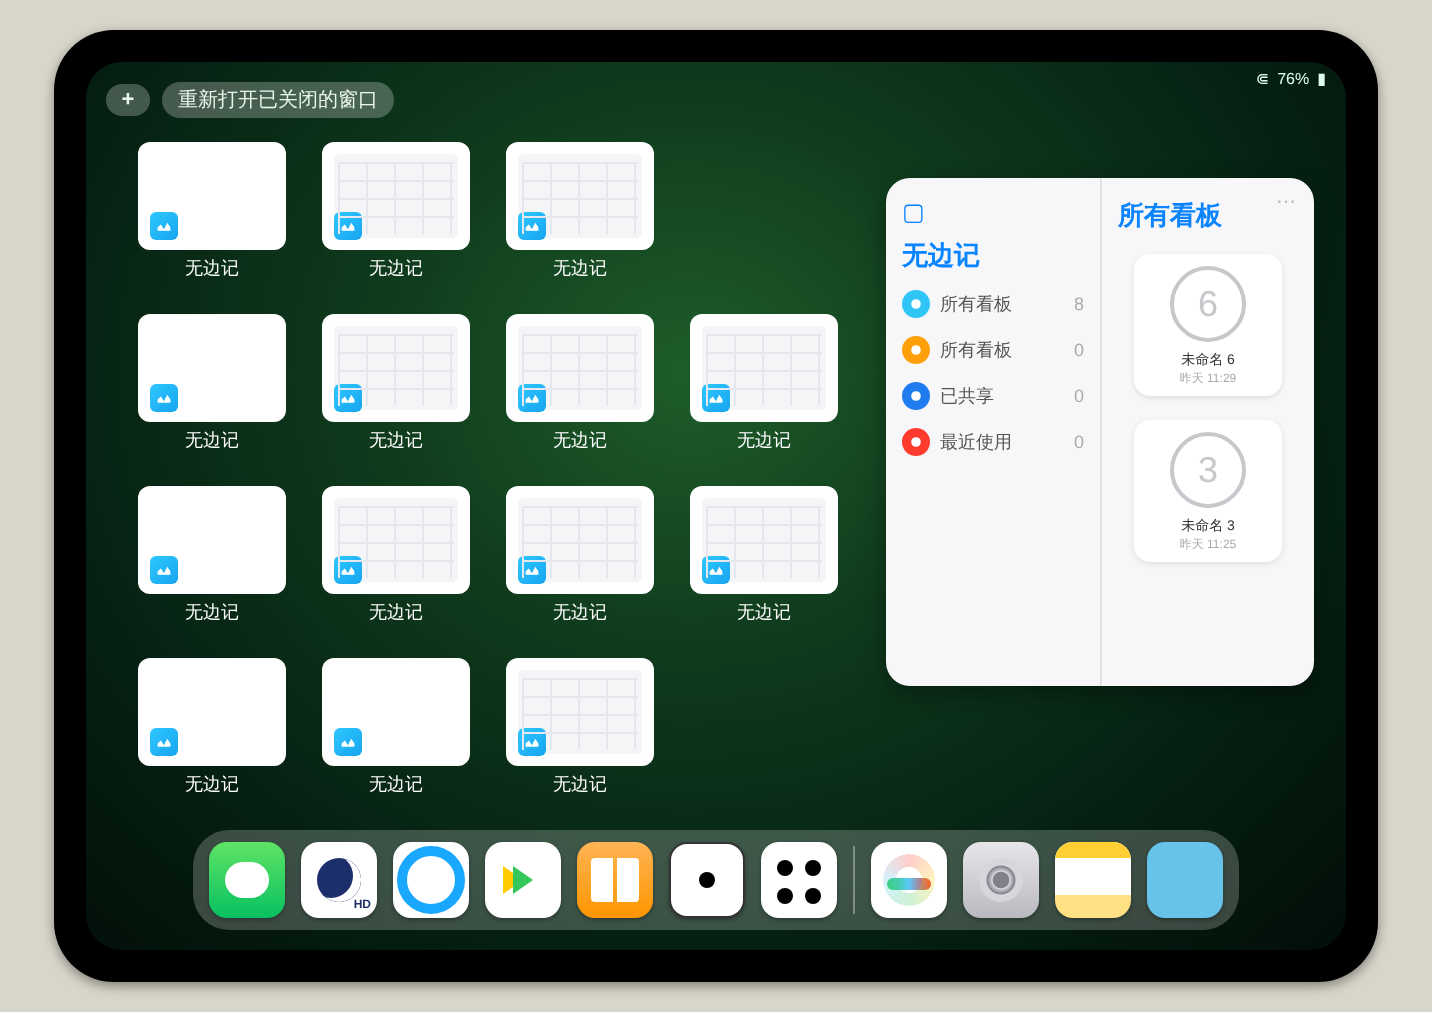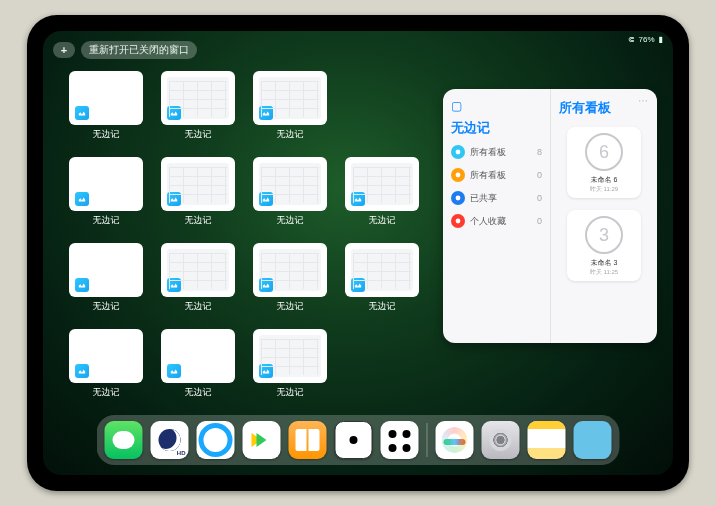--- a/index.html
+++ b/index.html
@@ -279,21 +279,21 @@
               </div>
               <div class="ptxt">已共享</div>
               <div class="pcnt">0</div>
             </div>
             <div class="prow">
               <div class="pico" style="background: rgb(255, 59, 48);">
                 <svg viewBox="0 0 10 10">
                   <circle cx="5" cy="5" r="3"></circle>
                 </svg>
               </div>
-              <div class="ptxt">个人收藏</div>
+              <div class="ptxt">最近使用</div>
               <div class="pcnt">0</div>
             </div>
           </div>
       </div>
       <div class="panel-right">
         <div class="ellip">⋯</div>
         <h3>所有看板</h3>
         <div id="boards">
             <div class="board">
               <div class="sketch">6</div>

